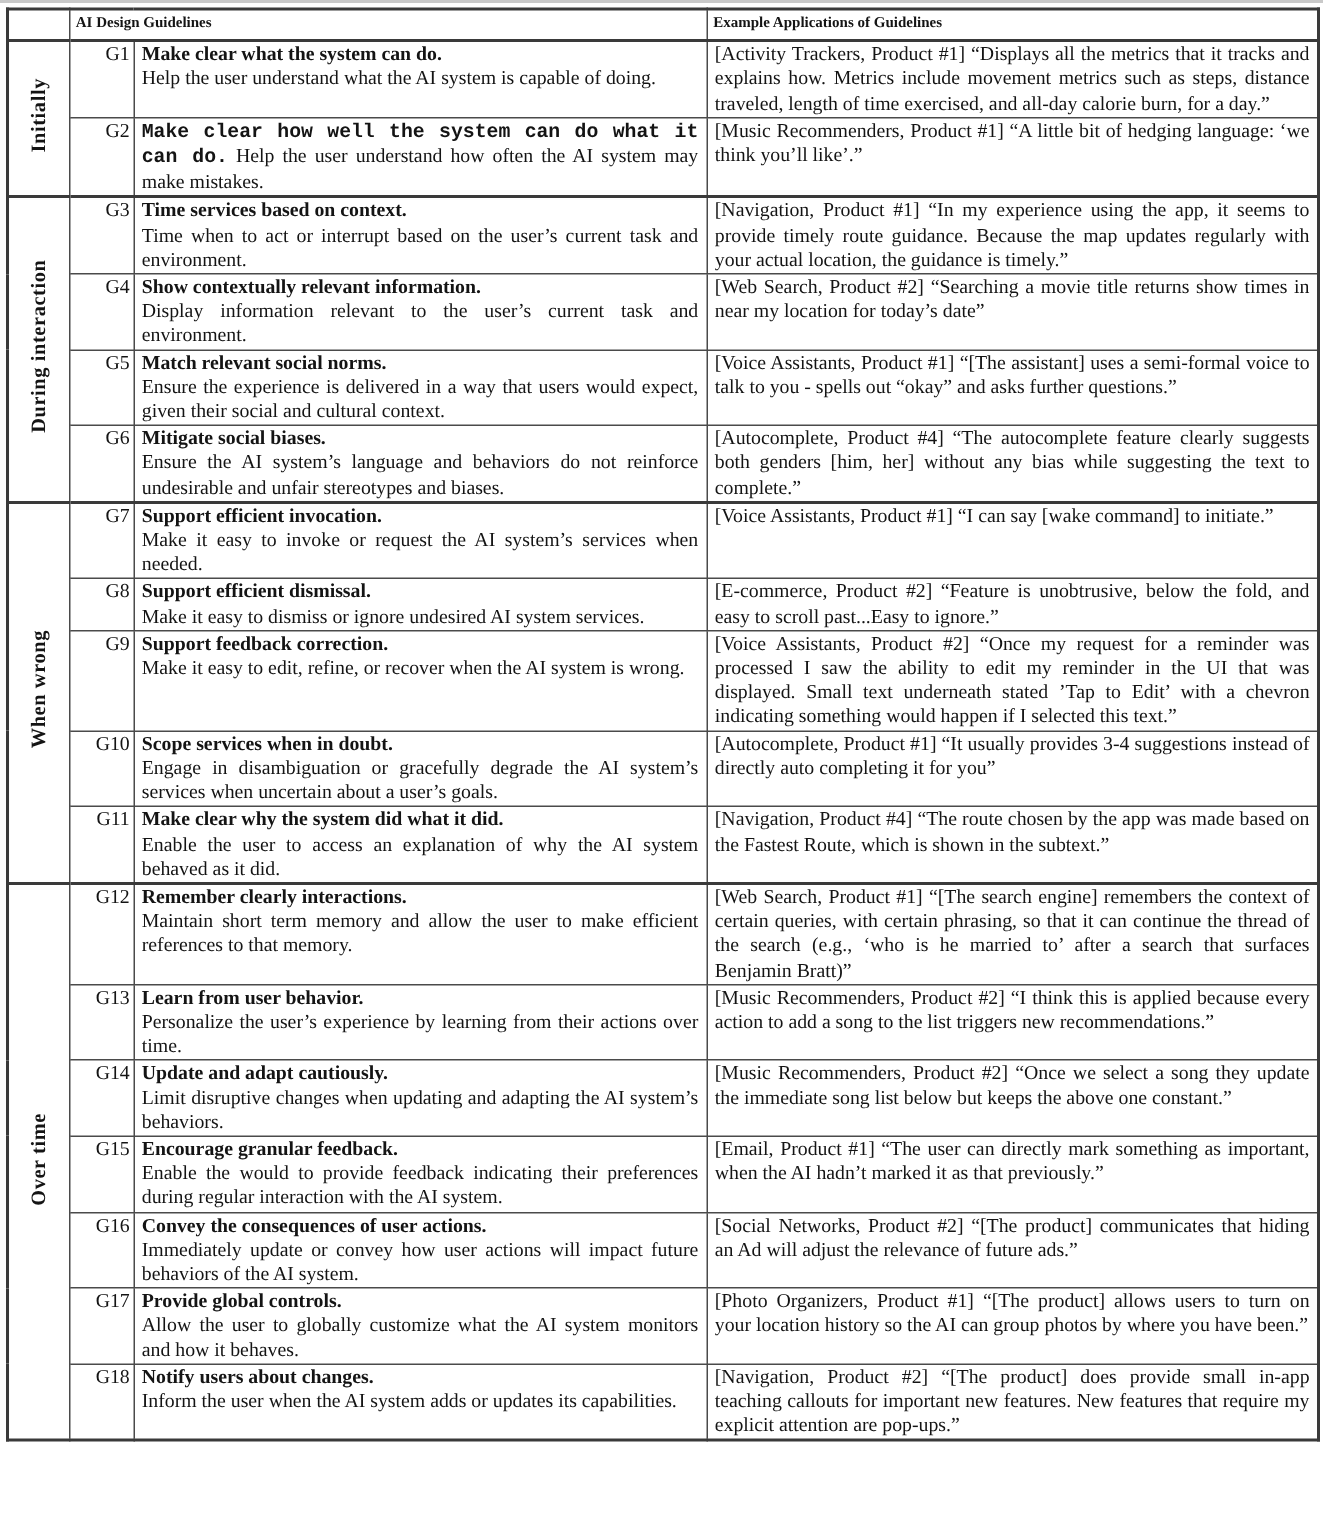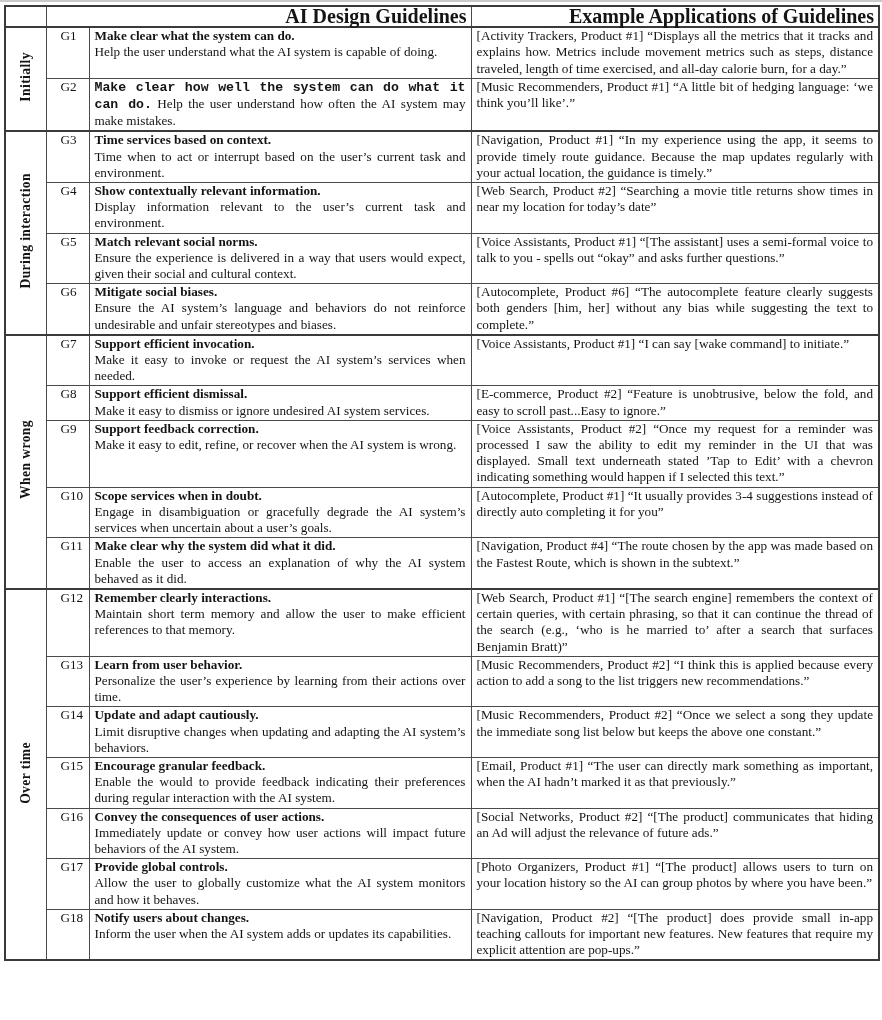--- a/index.html
+++ b/index.html
@@ -38,45 +38,45 @@
   col.c-example { width: 408px; }
 
   .gl-table th, .gl-table td {
     border: 1px solid #4a4a4a;
     vertical-align: top;
     font-size: 13.2px;
     line-height: 16.2px;
     padding: 0 5px 1px 5px;
   }
   .gl-table thead th {
-    font-size: 20px;
+    font-size: 10px;
     font-weight: 700;
-    text-align: right;
+    text-align: left;
     padding: 1px 4px 2px 4px;
     border-bottom: 2px solid #3a3a3a;
   }
   tr.group-start td { border-top: 2px solid #3a3a3a; }
 
   td.group-cell {
     vertical-align: middle;
     text-align: center;
     padding: 2px 0;
   }
   .rot {
     display: inline-block;
     writing-mode: vertical-rl;
     transform: rotate(180deg);
     font-weight: 700;
     font-size: 13.6px;
     letter-spacing: 0.4px;
     white-space: nowrap;
   }
   td.gid-cell {
-    text-align: left;
-    padding-left: 14px;
+    text-align: right;
+    padding-left: 2px;
     padding-right: 2px;
   }
   td.guide-cell, td.example-cell {
     text-align: justify;
     margin-left: 32px;
   }
   .g-title {
     font-weight: 700;
     display: block;
   }
@@ -129,21 +129,21 @@
           <td class="example-cell">[Web Search, Product #2] “Searching a movie title returns show times in near my location for today’s date”</td>
         </tr>
         <tr>
           <td class="gid-cell">G5</td>
           <td class="guide-cell"><span class="g-title">Match relevant social norms.</span><span>Ensure the experience is delivered in a way that users would expect, given their social and cultural context.</span></td>
           <td class="example-cell">[Voice Assistants, Product #1] “[The assistant] uses a semi-formal voice to talk to you - spells out “okay” and asks further questions.”</td>
         </tr>
         <tr>
           <td class="gid-cell">G6</td>
           <td class="guide-cell"><span class="g-title">Mitigate social biases.</span><span>Ensure the AI system’s language and behaviors do not reinforce undesirable and unfair stereotypes and biases.</span></td>
-          <td class="example-cell">[Autocomplete, Product #6] “The autocomplete feature clearly suggests both genders [him, her] without any bias while suggesting the text to complete.”</td>
+          <td class="example-cell">[Autocomplete, Product #4] “The autocomplete feature clearly suggests both genders [him, her] without any bias while suggesting the text to complete.”</td>
         </tr>
         <tr class="group-start">
           <td class="group-cell" rowspan="5"><span class="rot">When wrong</span></td>
           <td class="gid-cell">G7</td>
           <td class="guide-cell"><span class="g-title">Support efficient invocation.</span><span>Make it easy to invoke or request the AI system’s services when needed.</span></td>
           <td class="example-cell">[Voice Assistants, Product #1] “I can say [wake command] to initiate.”</td>
         </tr>
         <tr>
           <td class="gid-cell">G8</td>
           <td class="guide-cell"><span class="g-title">Support efficient dismissal.</span><span>Make it easy to dismiss or ignore undesired AI system services.</span></td>

